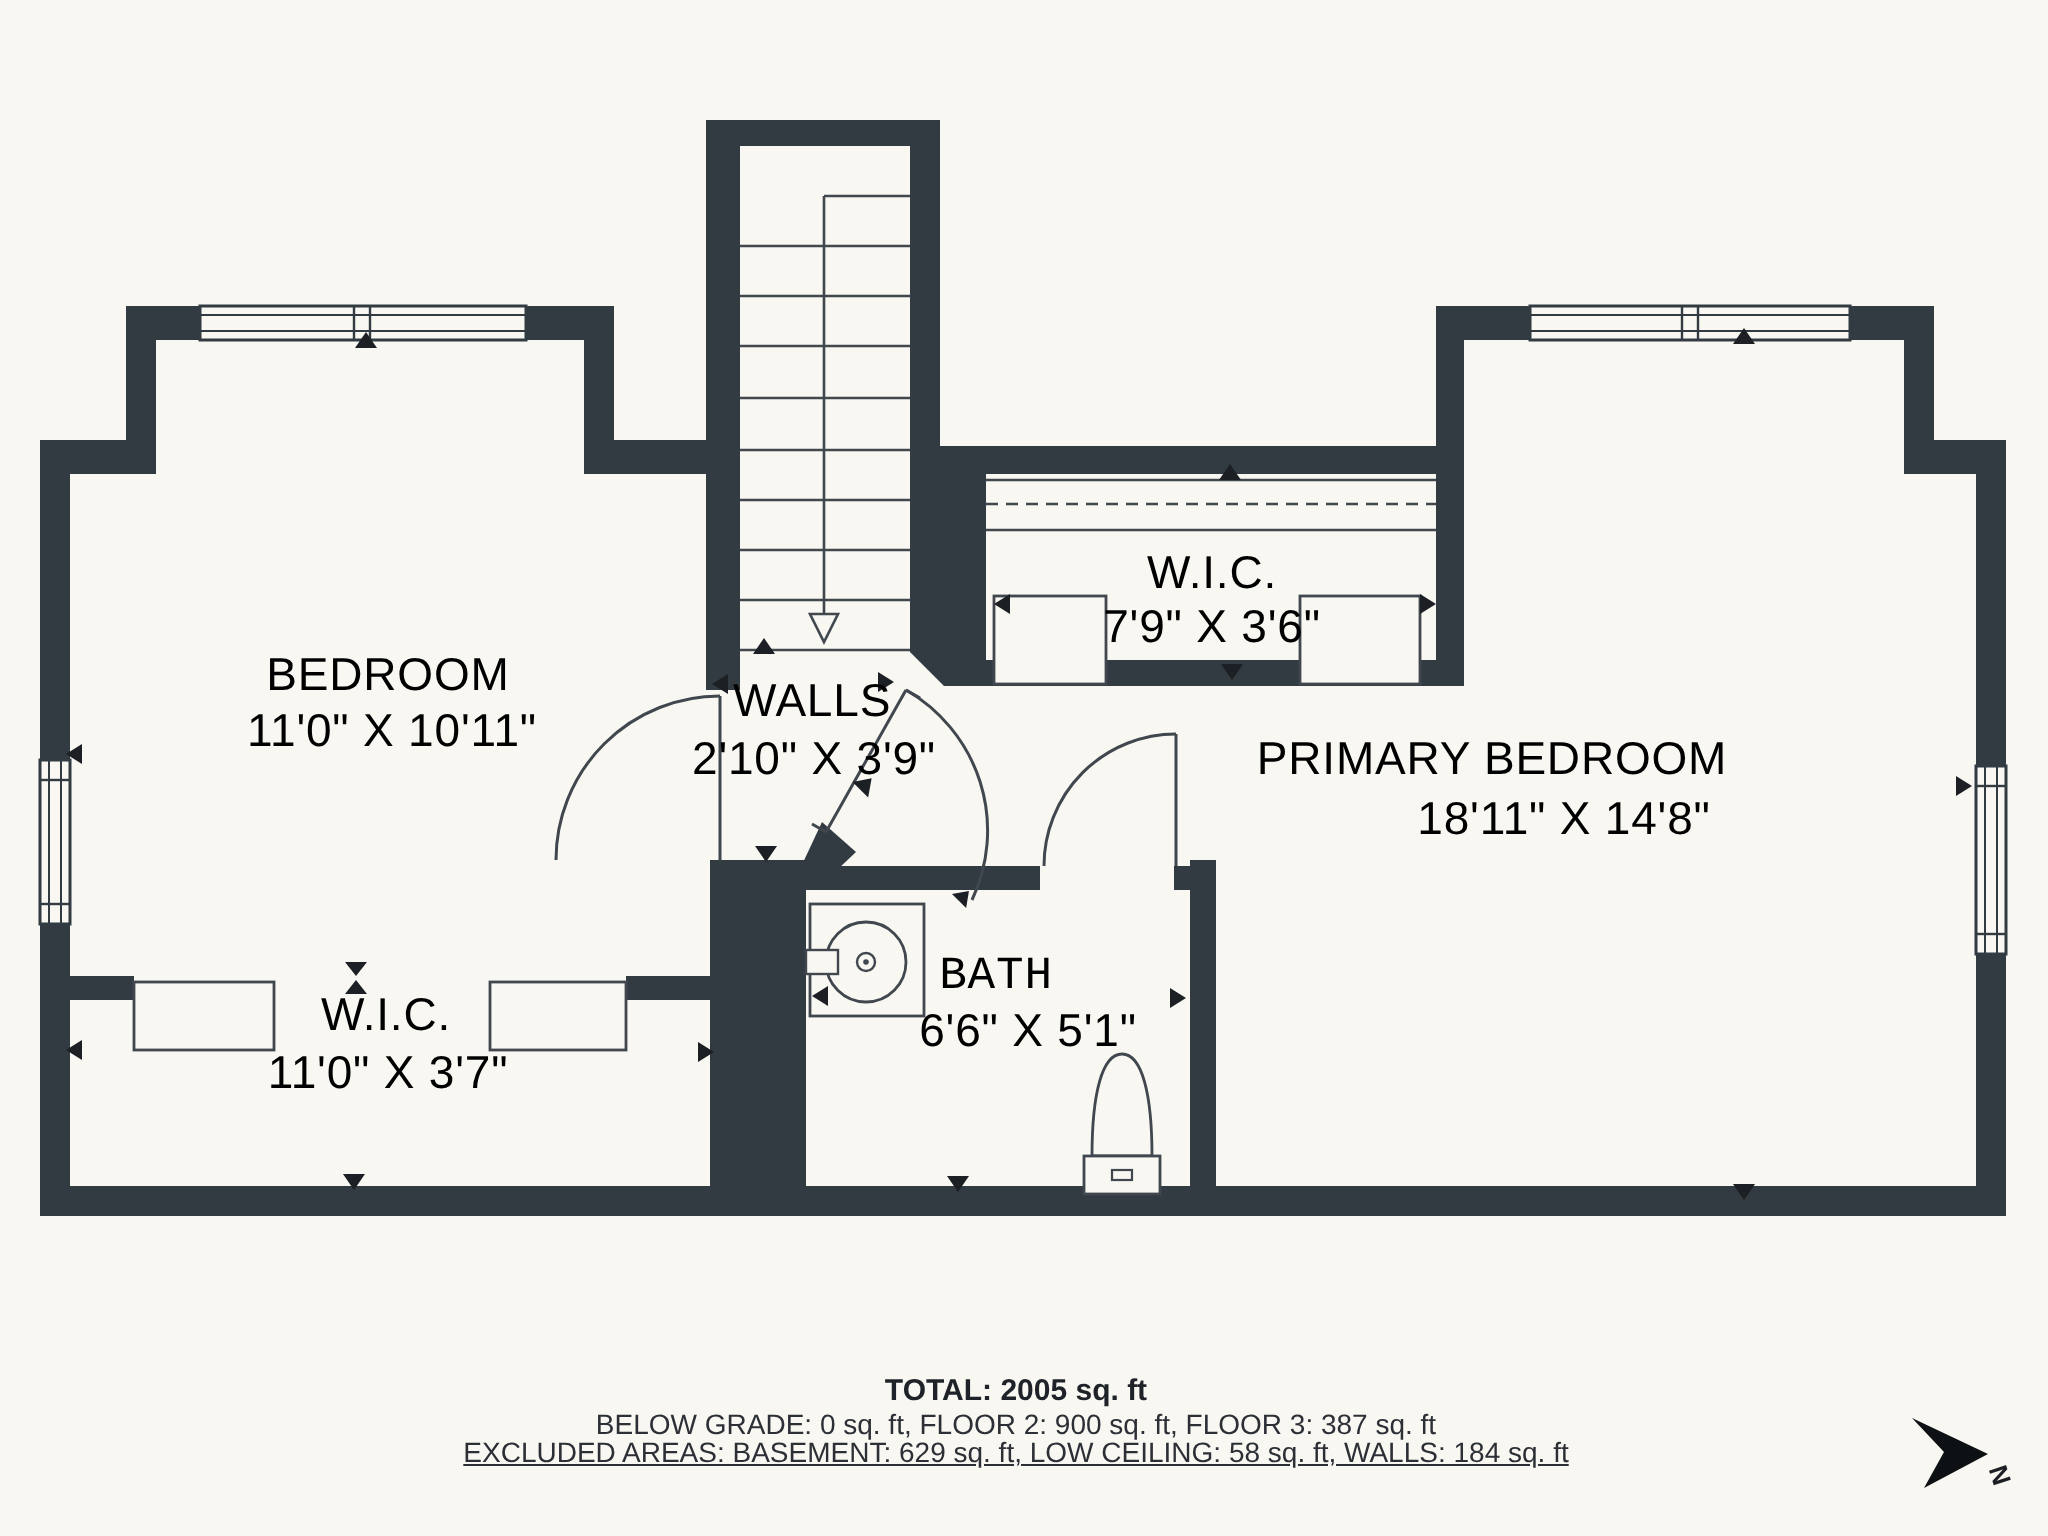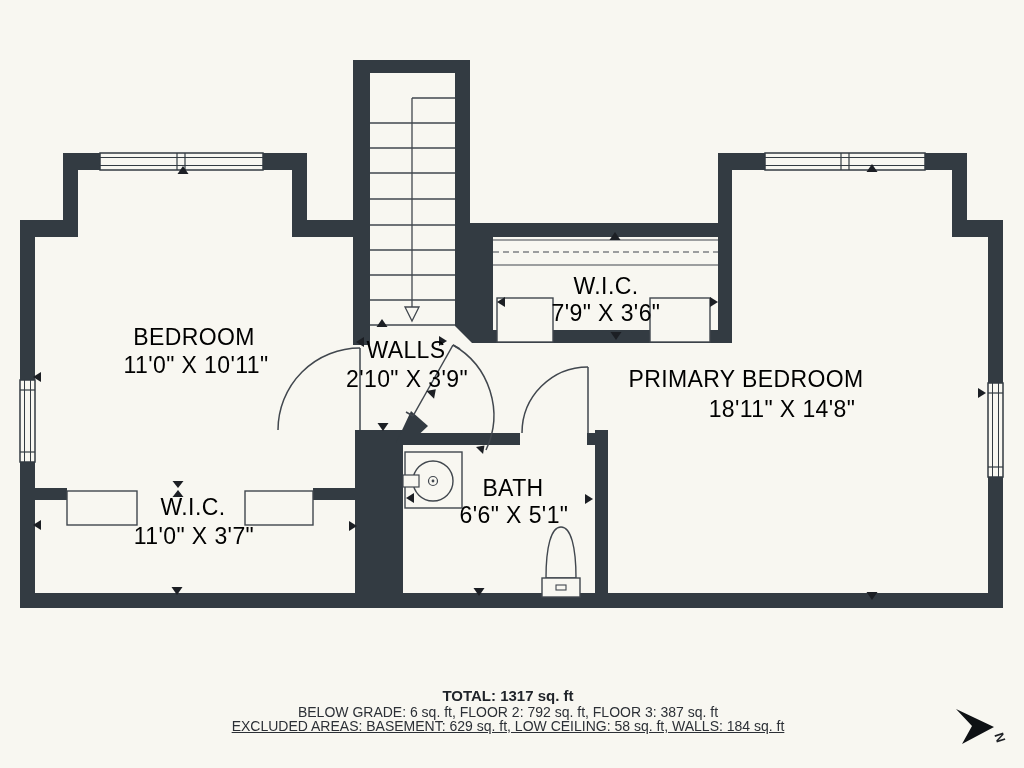--- a/index.html
+++ b/index.html
@@ -212,18 +212,18 @@
 
 <div class="room-label" style="left:606px;top:274px;">W.I.C.</div>
 <div class="room-label" style="left:606px;top:301px;">7'9" X 3'6"</div>
 
 <div class="room-label" style="left:746px;top:367px;">PRIMARY BEDROOM</div>
 <div class="room-label" style="left:782px;top:397px;">18'11" X 14'8"</div>
 
 <div class="room-label" style="left:193px;top:495px;">W.I.C.</div>
 <div class="room-label" style="left:194px;top:524px;">11'0" X 3'7"</div>
 
-<div class="room-label" style="left:513px;top:476px;">BATH</div>
+<div class="room-label" style="left:498px;top:476px;font-family:Liberation Mono, monospace;">BATH</div>
 <div class="room-label" style="left:514px;top:503px;">6'6" X 5'1"</div>
 
-<div class="footer footer-total">TOTAL: 1317 sq. ft</div>
-<div class="footer footer-line2">BELOW GRADE: 6 sq. ft, FLOOR 2: 792 sq. ft, FLOOR 3: 387 sq. ft</div>
+<div class="footer footer-total">TOTAL: 2005 sq. ft</div>
+<div class="footer footer-line2">BELOW GRADE: 0 sq. ft, FLOOR 2: 900 sq. ft, FLOOR 3: 387 sq. ft</div>
 <div class="footer footer-line3">EXCLUDED AREAS: BASEMENT: 629 sq. ft, LOW CEILING: 58 sq. ft, WALLS: 184 sq. ft</div>
 
 </body></html>

